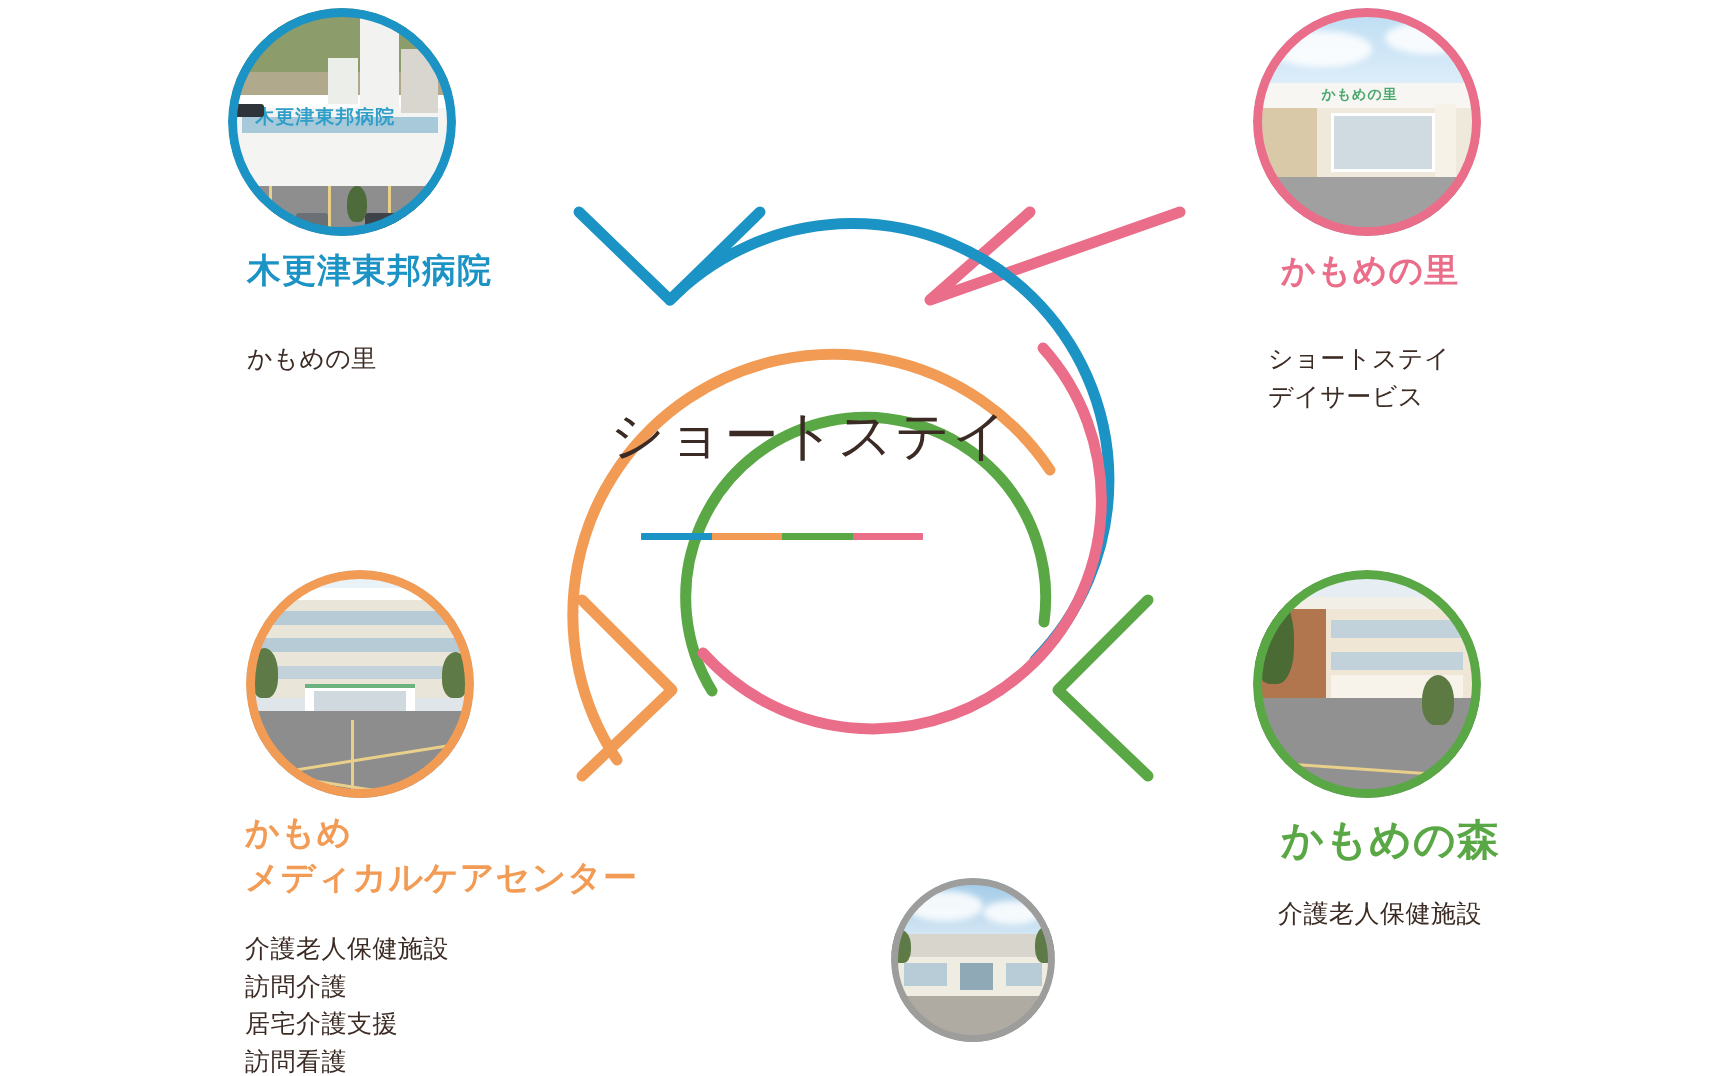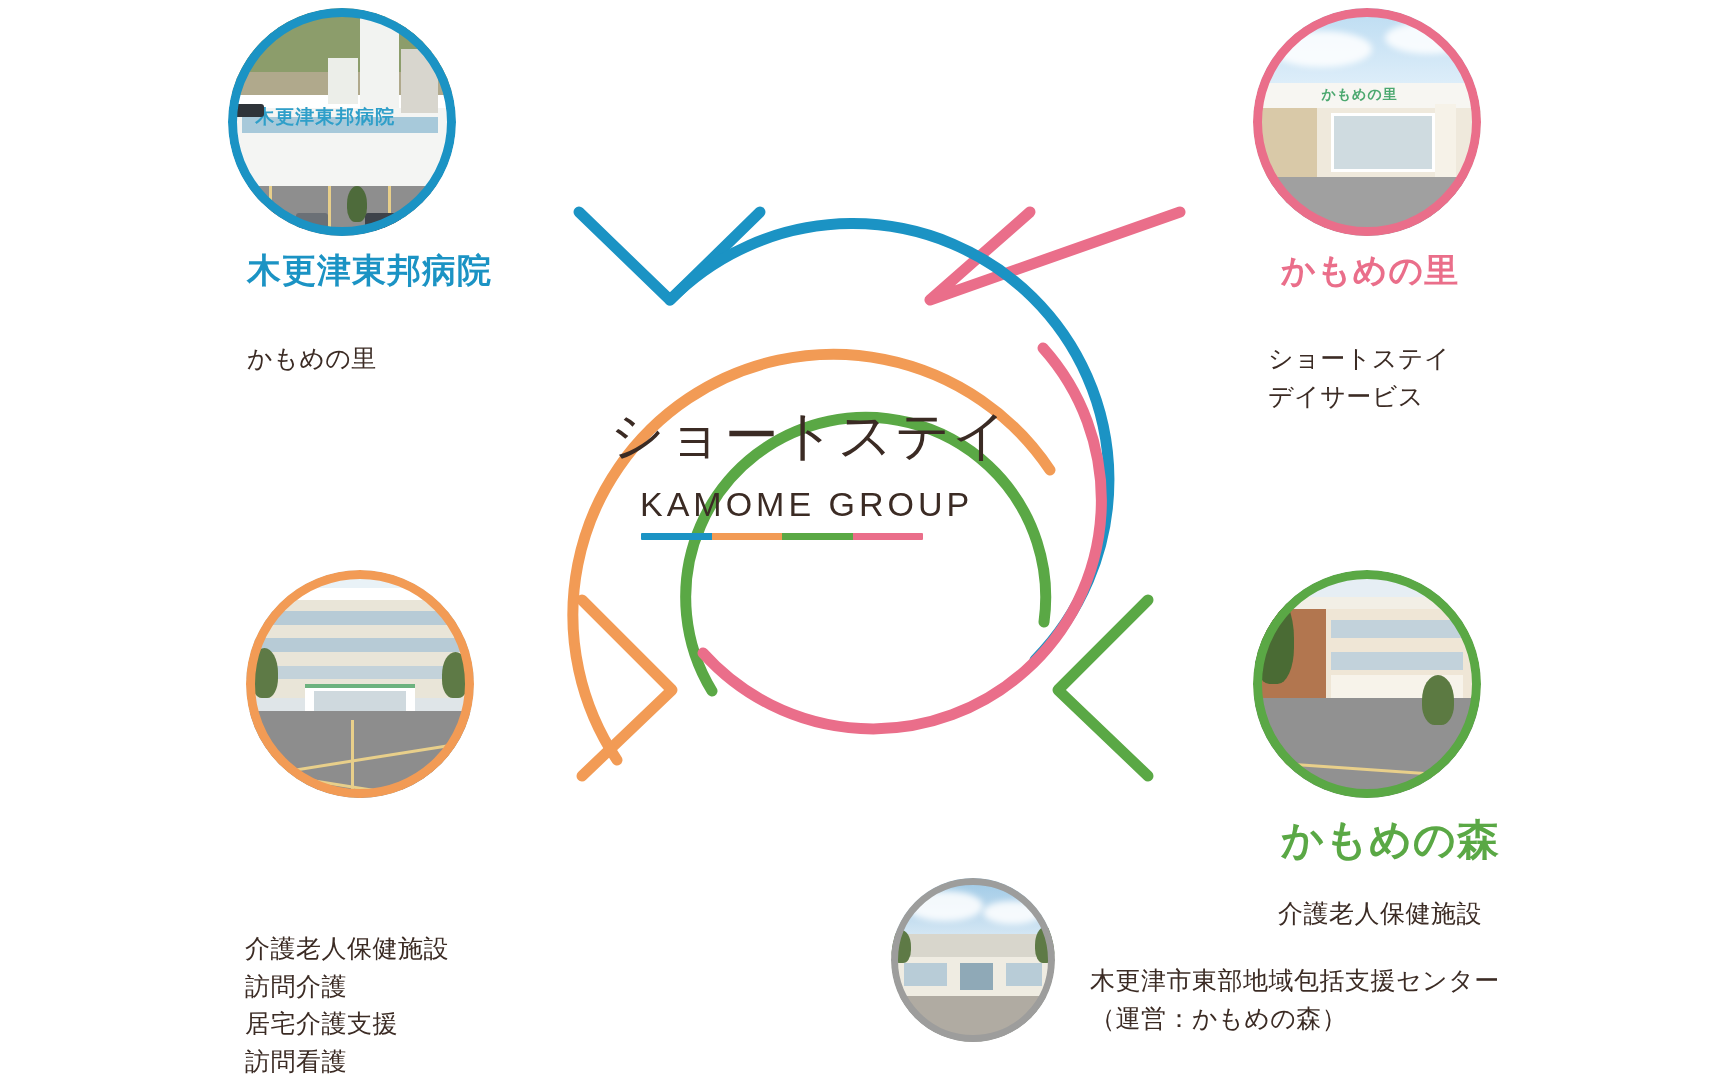--- a/index.html
+++ b/index.html
@@ -96,21 +96,20 @@
 
     <path d="M 1050,470 A 215,215 0 1 0 617,760" fill="none" stroke="#f29b55" stroke-width="11" stroke-linecap="round"></path>
 
     <path d="M 712,691 A 180,180 0 1 1 1044,622" fill="none" stroke="#5aa845" stroke-width="11" stroke-linecap="round"></path>
 
     <path d="M 1043,348 A 215,215 0 1 1 703,653" fill="none" stroke="#ea6e8a" stroke-width="11" stroke-linecap="round"></path>
   </svg>
 
   <div class="logo-jp" style="left:610px;top:400px;">ショートステイ</div>
 
-  <div class="logo-en" style="left:640px;top:485px;">KAMOME GROUP</div>
 
   <div class="logo-bar" style="left:641px;top:533px;width:282px;">
     <span style="background:#1b93c4"></span>
     <span style="background:#f29b55"></span>
     <span style="background:#5aa845"></span>
     <span style="background:#ea6e8a"></span>
   </div>
 
   <div class="photo" style="left:228px;top:8px;width:228px;height:228px;">
     <div class="scene">
@@ -178,20 +177,22 @@
       <div class="lot" style="height:38%;background:#8d8d8d;"></div>
       <div class="stripe" style="left:4%;bottom:4%;width:88%;height:3px;transform:rotate(9deg);"></div>
       <div class="stripe" style="left:4%;bottom:16%;width:88%;height:3px;transform:rotate(-9deg);"></div>
       <div class="stripe" style="left:46%;bottom:0%;width:3px;height:34%;"></div>
       <div class="tree" style="left:2%;top:34%;width:12%;height:22%;background:#5e7a46;"></div>
       <div class="tree" style="left:86%;top:36%;width:12%;height:20%;background:#5e7a46;"></div>
     </div>
     <div class="ring" style="border:9px solid #f29b55;"></div>
   </div>
 
+  <div class="title" style="left:245px;top:810px;color:#f29b55;font-size:34px;">かもめ
+メディカルケアセンター</div>
 
   <div class="subtitle" style="left:245px;top:930px;">介護老人保健施設
 訪問介護
 居宅介護支援
 訪問看護</div>
 
   <div class="photo" style="left:1253px;top:570px;width:228px;height:228px;">
     <div class="scene">
       <div class="sky" style="height:14%;background:#e6eef4;"></div>
       <div class="roof" style="left:-6%;top:12%;width:118%;height:6%;background:#f2efe6;"></div>
@@ -222,16 +223,14 @@
       <div class="win" style="left:8%;top:52%;width:26%;height:14%;background:#b8ccd7;"></div>
       <div class="win" style="left:42%;top:52%;width:20%;height:16%;background:#8fa9b7;"></div>
       <div class="win" style="left:70%;top:52%;width:22%;height:14%;background:#b8ccd7;"></div>
       <div class="lot" style="height:28%;background:#b0aba2;"></div>
       <div class="tree" style="left:0%;top:32%;width:12%;height:20%;background:#5e7a46;"></div>
       <div class="tree" style="left:88%;top:30%;width:12%;height:22%;background:#5e7a46;"></div>
     </div>
     <div class="ring" style="border:7px solid #9d9d9c;"></div>
   </div>
 
-  <div class="subtitle" style="left:1090px;top:962px;">木更津市東部地域包括支援センター
-（運営：かもめの森）</div>
 
 </div>
 
 </body></html>

